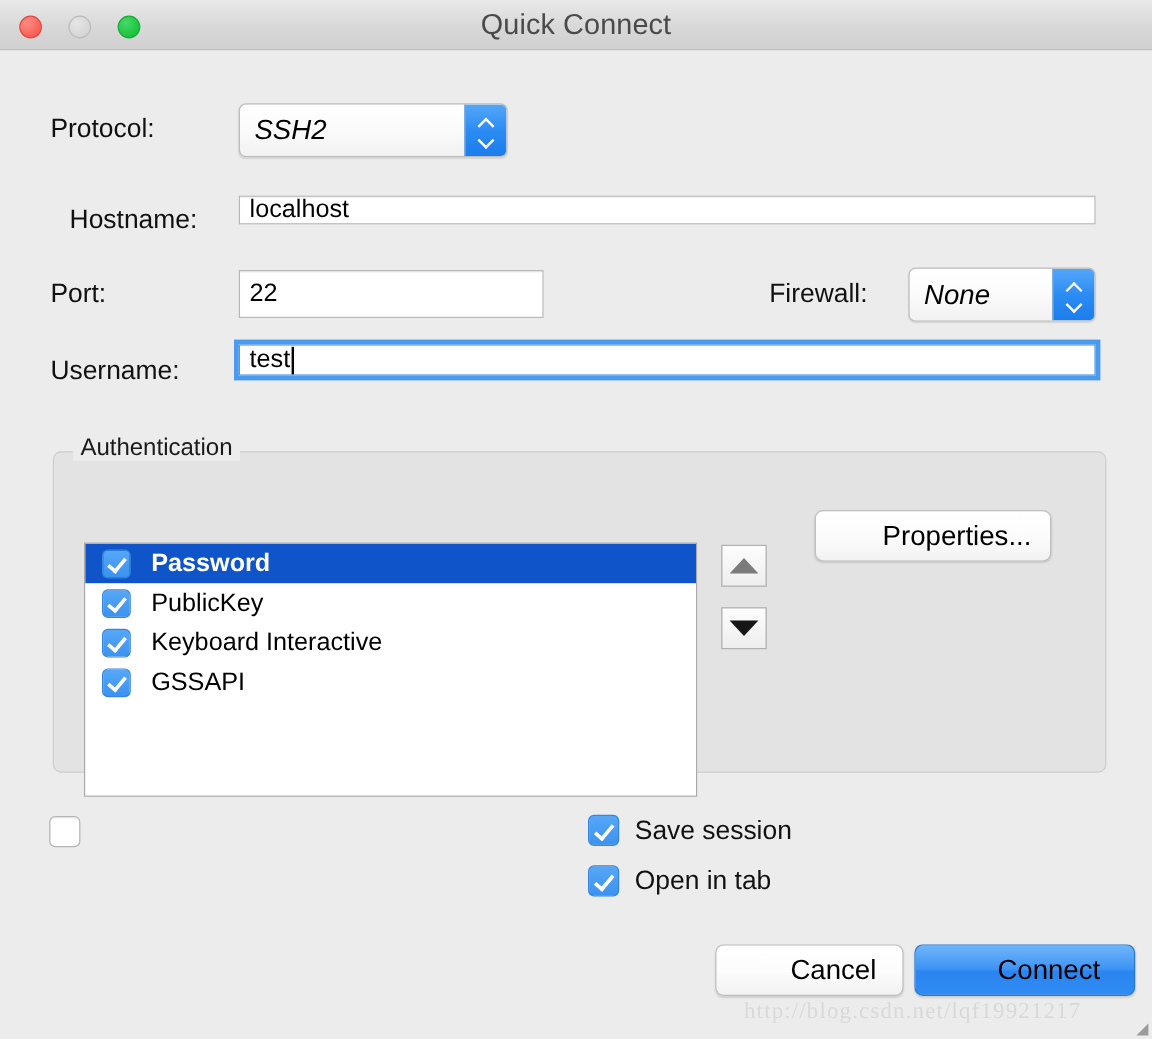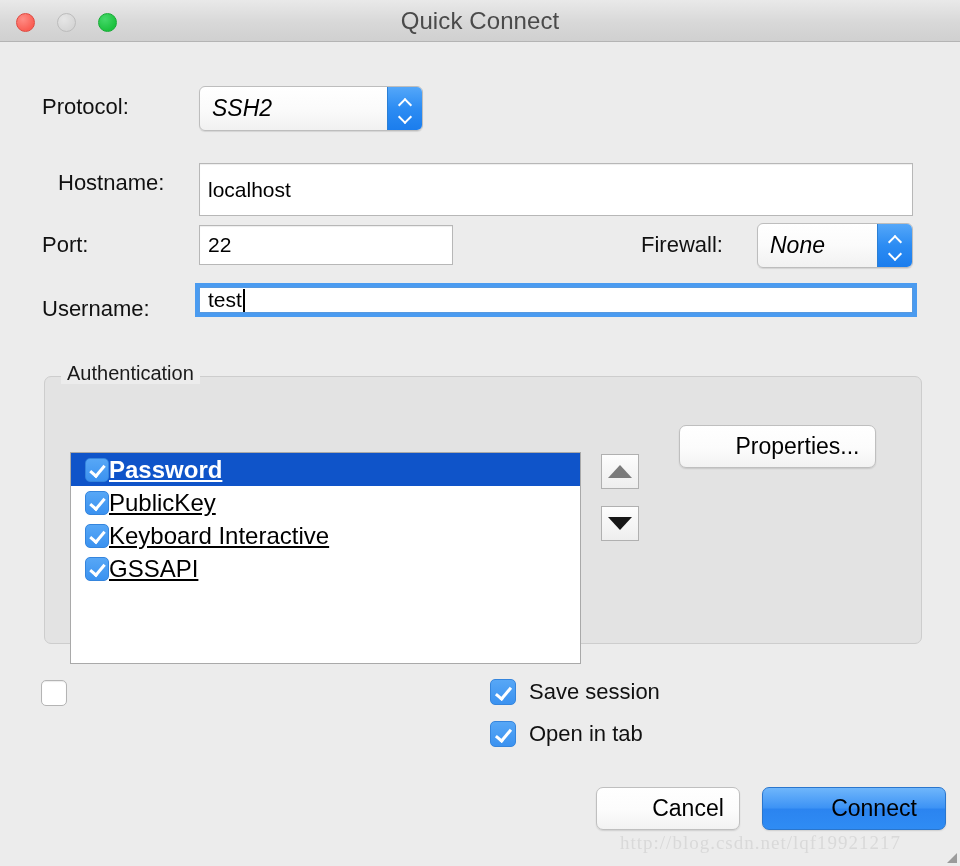--- a/index.html
+++ b/index.html
@@ -184,24 +184,24 @@
     height: 33px;
     display: flex;
     align-items: center;
     padding-left: 14px;
     box-sizing: border-box;
   }
   .auth-row.selected {
     background: #0f54c9;
   }
   .auth-row .lbl {
-    font-size: 24px;
+    font-size: 21px;
     color: #000000;
+    margin-left: 17px;
     white-space: nowrap;
-    text-decoration: underline;
   }
   .auth-row.selected .lbl {
     color: #ffffff;
     font-weight: bold;
   }
 
   
   .cbox {
     width: 24px;
     height: 24px;
@@ -322,21 +322,21 @@
     <div class="row-label" style="left:42px; top:52px;">Protocol:</div>
     <div class="popup" style="left:199px; top:44px; width:224px; height:45px;">
       <div class="pv">SSH2</div>
       <div class="stepper">
         <div class="chev up"></div>
         <div class="chev down"></div>
       </div>
     </div>
 
     <div class="row-label" style="left:42px; top:128px;margin-left:16px;">Hostname:</div>
-    <div class="textfield" style="left:199px; top:121px; width:714px; height:53px;">
+    <div class="textfield" style="left:199px; top:121px; width:714px; height:24px;">
       <span>localhost</span>
     </div>
 
     <div class="row-label" style="left:42px; top:190px;">Port:</div>
     <div class="textfield" style="left:199px; top:183px; width:254px; height:40px;">
       <span>22</span>
     </div>
 
     <div class="row-label" style="left:641px; top:190px;">Firewall:</div>
     <div class="popup" style="left:757px; top:181px; width:156px; height:45px;">
@@ -391,21 +391,21 @@
     <div class="cb-line" style="left:490px; top:637px;">
       <div class="cbox big on"></div>
       <div class="cl">Save session</div>
     </div>
 
     <div class="cb-line" style="left:490px; top:679px;">
       <div class="cbox big on"></div>
       <div class="cl">Open in tab</div>
     </div>
 
-    <div class="pushbtn" style="left:596px; top:745px; width:144px; height:43px;">Cancel</div>
+    <div class="pushbtn" style="left:596px; top:745px; width:157px; height:43px;">Cancel</div>
     <div class="pushbtn default" style="left:762px; top:745px; width:184px; height:43px;">Connect</div>
 
   </div>
 
   <div id="watermark">http://blog.csdn.net/lqf19921217</div>
 
   <svg id="resize-grip" viewBox="0 0 14 14">
     <path d="M13 3 L13 13 L3 13 Z" fill="#9b9b9b"></path>
   </svg>
 

